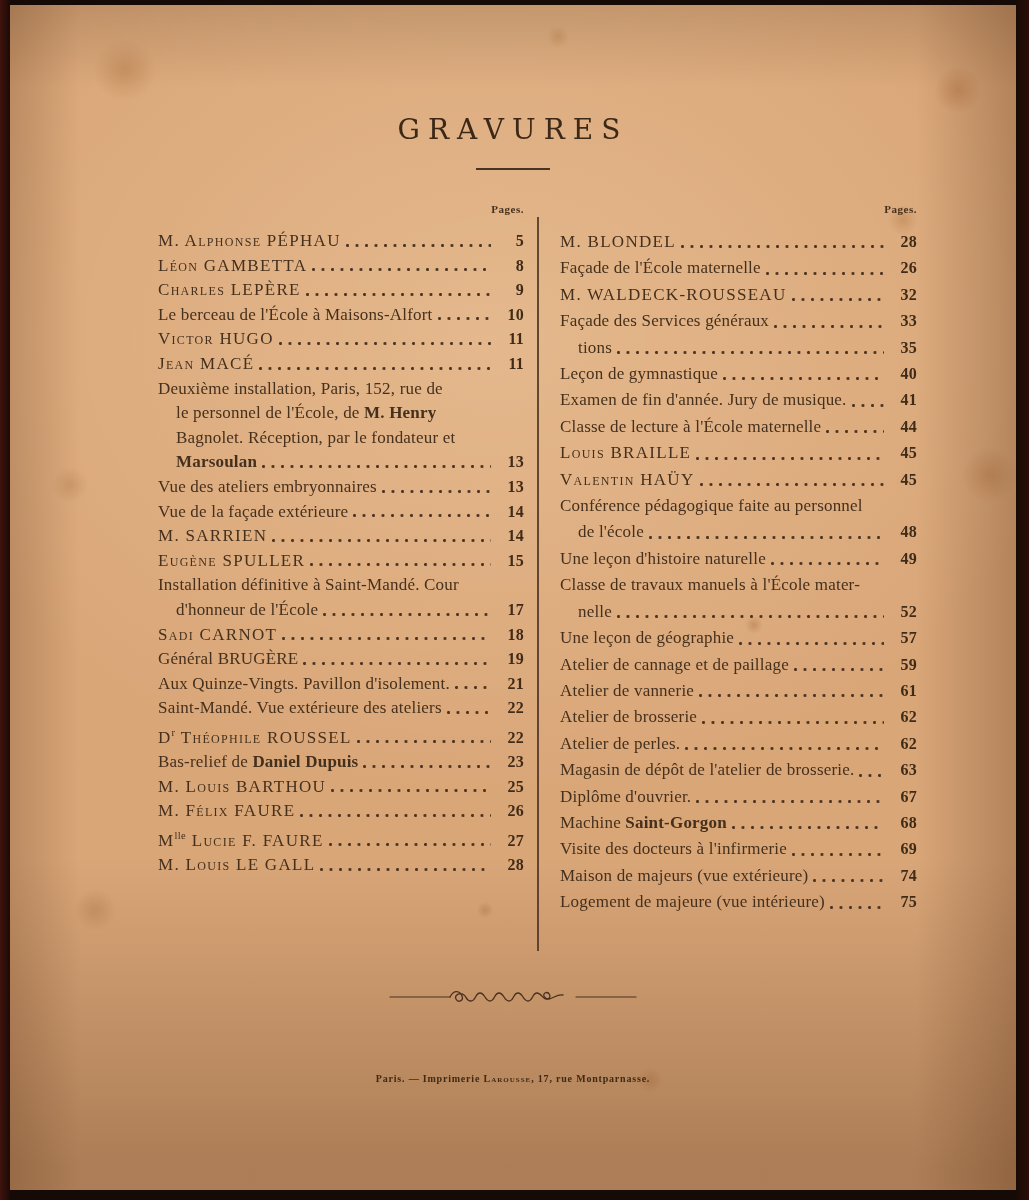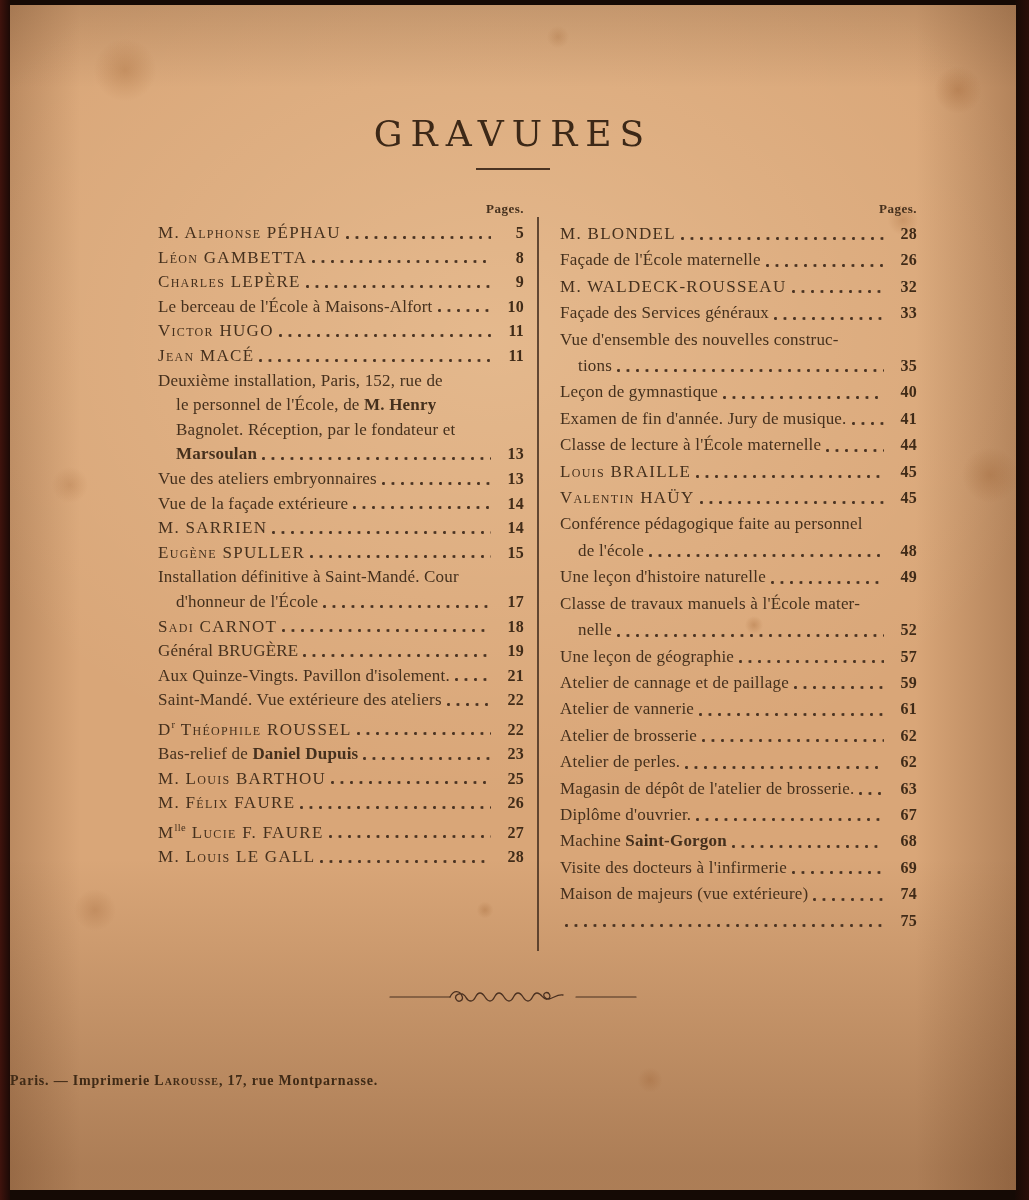--- a/index.html
+++ b/index.html
@@ -31,55 +31,55 @@
       radial-gradient(circle 16px at 548px 32px, rgba(150,88,38,0.22), rgba(0,0,0,0) 70%),
       radial-gradient(circle 13px at 744px 620px, rgba(150,88,38,0.30), rgba(0,0,0,0) 70%),
       radial-gradient(circle 26px at 60px 480px, rgba(145,82,34,0.20), rgba(0,0,0,0) 70%),
       radial-gradient(circle 30px at 85px 905px, rgba(140,78,32,0.22), rgba(0,0,0,0) 70%),
       radial-gradient(circle 12px at 475px 905px, rgba(150,88,38,0.28), rgba(0,0,0,0) 70%),
       radial-gradient(circle 18px at 640px 1075px, rgba(145,80,32,0.22), rgba(0,0,0,0) 70%);
   }
   .title{
     position:absolute;top:108px;left:0;width:100%;text-align:center;
     font-family:"DejaVu Serif","Liberation Serif",serif;
-    font-size:36px;letter-spacing:8px;color:#3c2817;font-weight:normal;margin:0;
+    font-size:28px;letter-spacing:8px;color:#3c2817;font-weight:normal;margin:0;
   }
   .title-rule{
     position:absolute;top:163px;left:50%;transform:translateX(-50%);
     width:74px;border-top:2px solid #4a3322;
   }
   .toc{position:absolute;top:196px;left:0;width:100%;height:770px;color:#45301d;}
   .col{position:absolute;top:0;}
   .col-left{left:148px;width:366px;}
   .col-right{left:550px;width:357px;}
   .divider{position:absolute;left:527px;top:16px;width:2px;height:734px;background:#4b3423;opacity:.85;}
   .pages-header{
-    text-align:right;font-size:13px;font-weight:bold;letter-spacing:.5px;
-    color:#46311e;line-height:16px;margin-bottom:4px;
+    text-align:right;font-size:11px;font-weight:bold;letter-spacing:.5px;
+    color:#46311e;line-height:16px;margin-bottom:12px;
   }
   .entry{margin:0;}
   .row{display:flex;align-items:baseline;font-size:17px;letter-spacing:.2px;white-space:nowrap;justify-content:space-between;}
   .col-left .row{line-height:24.6px;}
   .col-right .row{line-height:26.4px;}
   .row.cont{padding-left:18px;}
   .line-text{flex:0 1 auto;overflow:hidden;}
   .sc{font-variant:small-caps;letter-spacing:1.3px;}
   .b{font-weight:bold;}
   .sup{font-size:0.62em;vertical-align:super;letter-spacing:.4px;}
   .dots{flex:1 1 6px;align-self:stretch;position:relative;min-width:4px;}
   .dots::after{
     content:"";position:absolute;left:5px;right:3px;bottom:7px;height:3px;
     background-image:radial-gradient(circle at 1.5px 1.5px, #4a3322 1.25px, rgba(0,0,0,0) 1.7px);
     background-size:9.5px 3px;background-repeat:repeat-x;
   }
   .pg{flex:0 0 30px;text-align:right;font-size:16px;font-weight:bold;color:#402b18;}
   .ornament{position:absolute;top:982px;left:50%;transform:translateX(-50%);}
   .footer{
-    position:absolute;top:1068px;left:0;width:100%;
-    font-size:14px;font-weight:bold;letter-spacing:.8px;color:#3f2a16;
+    position:absolute;top:1068px;left:0;width:100%;text-align:center;
+    font-size:10px;font-weight:bold;letter-spacing:.8px;color:#3f2a16;
   }
   .footer .sc{letter-spacing:1px;}
 </style>
 </head>
 <body>
 
 <div class="edge-left"></div>
 <div class="edge-right"></div>
 
 <div class="paper">
@@ -286,23 +286,20 @@
             </div>
           </div>
           <div class="entry">
             <div class="row">
               <span class="line-text"><span>Façade des Services généraux</span></span>
               <span class="dots"></span>
               <span class="pg">33</span>
             </div>
           </div>
           <div class="entry">
-            <div class="row">
-              <span class="line-text"><span>Vue d'ensemble des nouvelles construc-</span></span>
-            </div>
             <div class="row cont">
               <span class="line-text"><span>tions</span></span>
               <span class="dots"></span>
               <span class="pg">35</span>
             </div>
           </div>
           <div class="entry">
             <div class="row">
               <span class="line-text"><span>Leçon de gymnastique</span></span>
               <span class="dots"></span>
@@ -429,20 +426,21 @@
           </div>
           <div class="entry">
             <div class="row">
               <span class="line-text"><span>Maison de majeurs (vue extérieure)</span></span>
               <span class="dots"></span>
               <span class="pg">74</span>
             </div>
           </div>
           <div class="entry">
             <div class="row">
+              <span class="line-text"><span>Logement de majeure (vue intérieure)</span></span>
               <span class="dots"></span>
               <span class="pg">75</span>
             </div>
           </div>
         </div>
     </div>
   </div>
 
   <svg class="ornament" width="250" height="18" viewBox="0 0 250 18">
     <path d="M2 10 H62" stroke="#4a3020" stroke-width="1.2" fill="none" stroke-linecap="round"></path>

